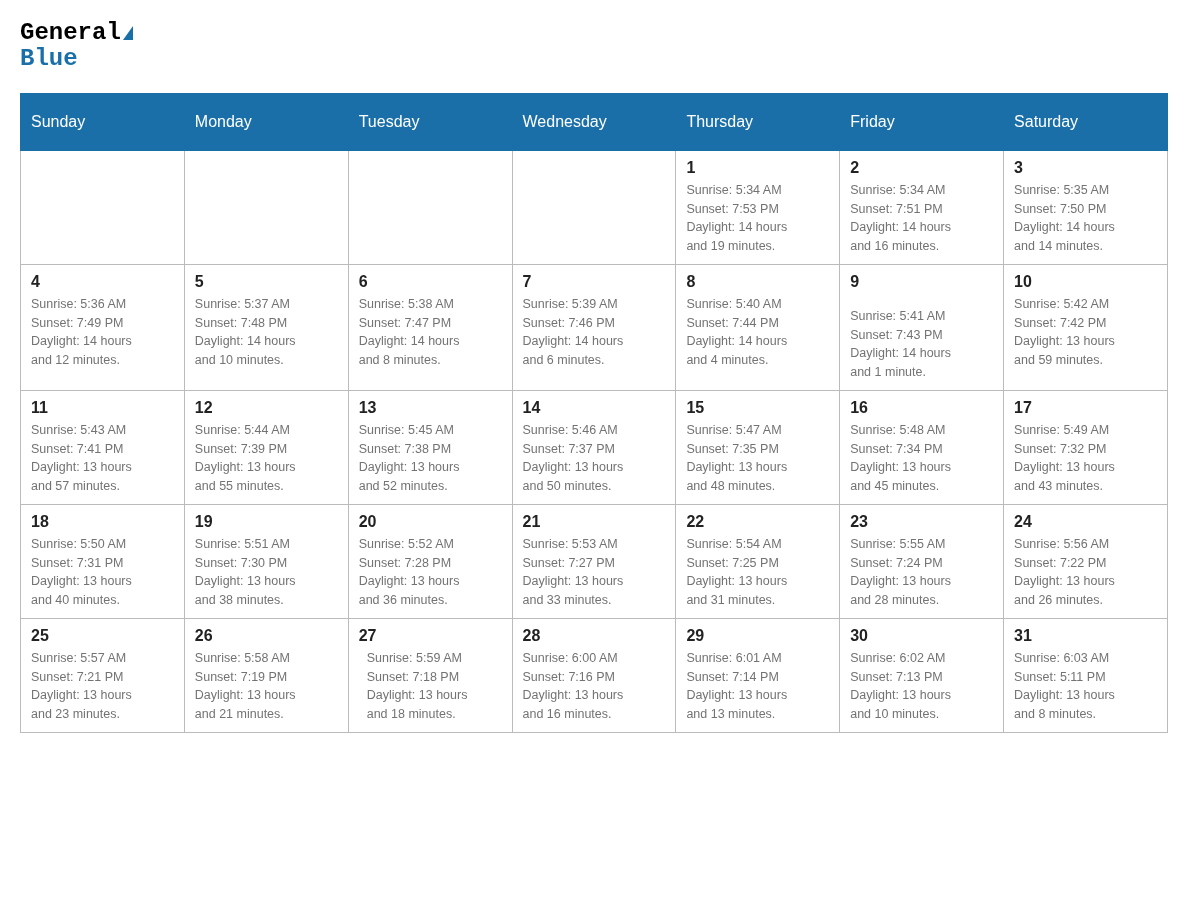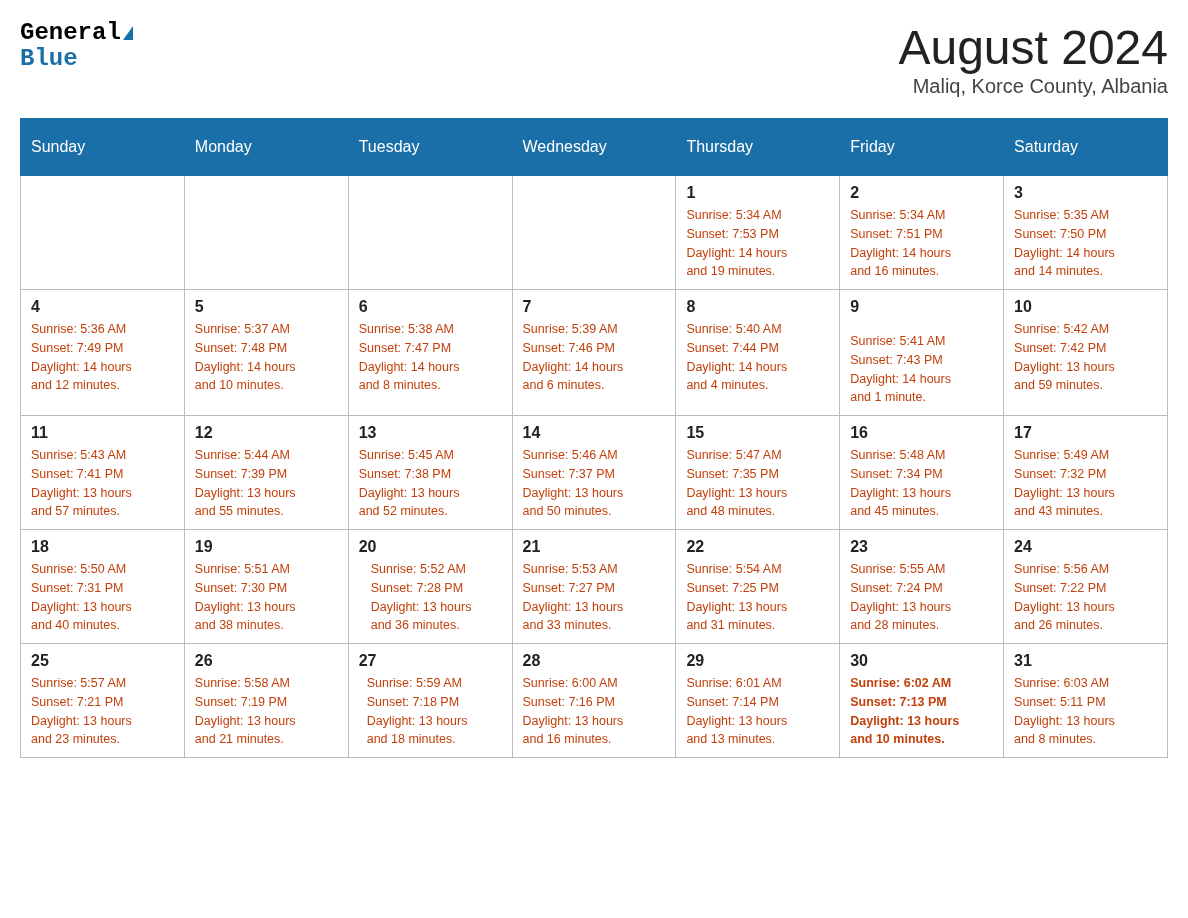--- a/index.html
+++ b/index.html
@@ -71,21 +71,21 @@
     }
     .day-num {
       font-size: 16px;
       font-weight: bold;
       color: #222;
       display: block;
       margin-bottom: 4px;
     }
     .day-info {
       font-size: 12.5px;
-      color: #c2410c;
+      color: #737373;
       line-height: 1.5;
     }
     .empty-cell {
       background: #fff;
     }
     .logo-row {
       display: flex;
       align-items: center;
       font-size: 24px;
       font-weight: bold;
@@ -97,24 +97,20 @@
 <div class="header">
   <div class="logo">
     <div class="logo-row">
       <span>General</span>
       <span class="logo-triangle"></span>
     </div>
     <div>
       <span style="color:#1a6fa8;font-size:24px;font-weight:bold;">Blue</span>
     </div>
   </div>
-  <div class="title-block">
-    <div class="month-title">August 2024</div>
-    <div class="location-title">Maliq, Korce County, Albania</div>
-  </div>
 </div>
 
 <table class="calendar">
   <thead>
     <tr>
 
     <th>Sunday</th>
         <th>Monday</th>
         <th>Tuesday</th>
         <th>Wednesday</th>
@@ -264,21 +260,21 @@
         </td>
         <td>
           <span class="day-num">19</span>
           <div class="day-info" style="white-space: pre-line;">Sunrise: 5:51 AM
 Sunset: 7:30 PM
 Daylight: 13 hours
 and 38 minutes.</div>
         </td>
         <td>
           <span class="day-num">20</span>
-          <div class="day-info" style="white-space: pre-line; margin-left: 12px;">Sunrise: 5:52 AM
+          <div class="day-info" style="white-space: pre-line;">Sunrise: 5:52 AM
 Sunset: 7:28 PM
 Daylight: 13 hours
 and 36 minutes.</div>
         </td>
         <td>
           <span class="day-num">21</span>
           <div class="day-info" style="white-space: pre-line;">Sunrise: 5:53 AM
 Sunset: 7:27 PM
 Daylight: 13 hours
 and 33 minutes.</div>
@@ -336,21 +332,21 @@
         </td>
         <td>
           <span class="day-num">29</span>
           <div class="day-info" style="white-space: pre-line;">Sunrise: 6:01 AM
 Sunset: 7:14 PM
 Daylight: 13 hours
 and 13 minutes.</div>
         </td>
         <td>
           <span class="day-num">30</span>
-          <div class="day-info" style="white-space: pre-line; font-weight: bold;">Sunrise: 6:02 AM
+          <div class="day-info" style="white-space: pre-line;">Sunrise: 6:02 AM
 Sunset: 7:13 PM
 Daylight: 13 hours
 and 10 minutes.</div>
         </td>
         <td>
           <span class="day-num">31</span>
           <div class="day-info" style="white-space: pre-line;">Sunrise: 6:03 AM
 Sunset: 5:11 PM
 Daylight: 13 hours
 and 8 minutes.</div>

